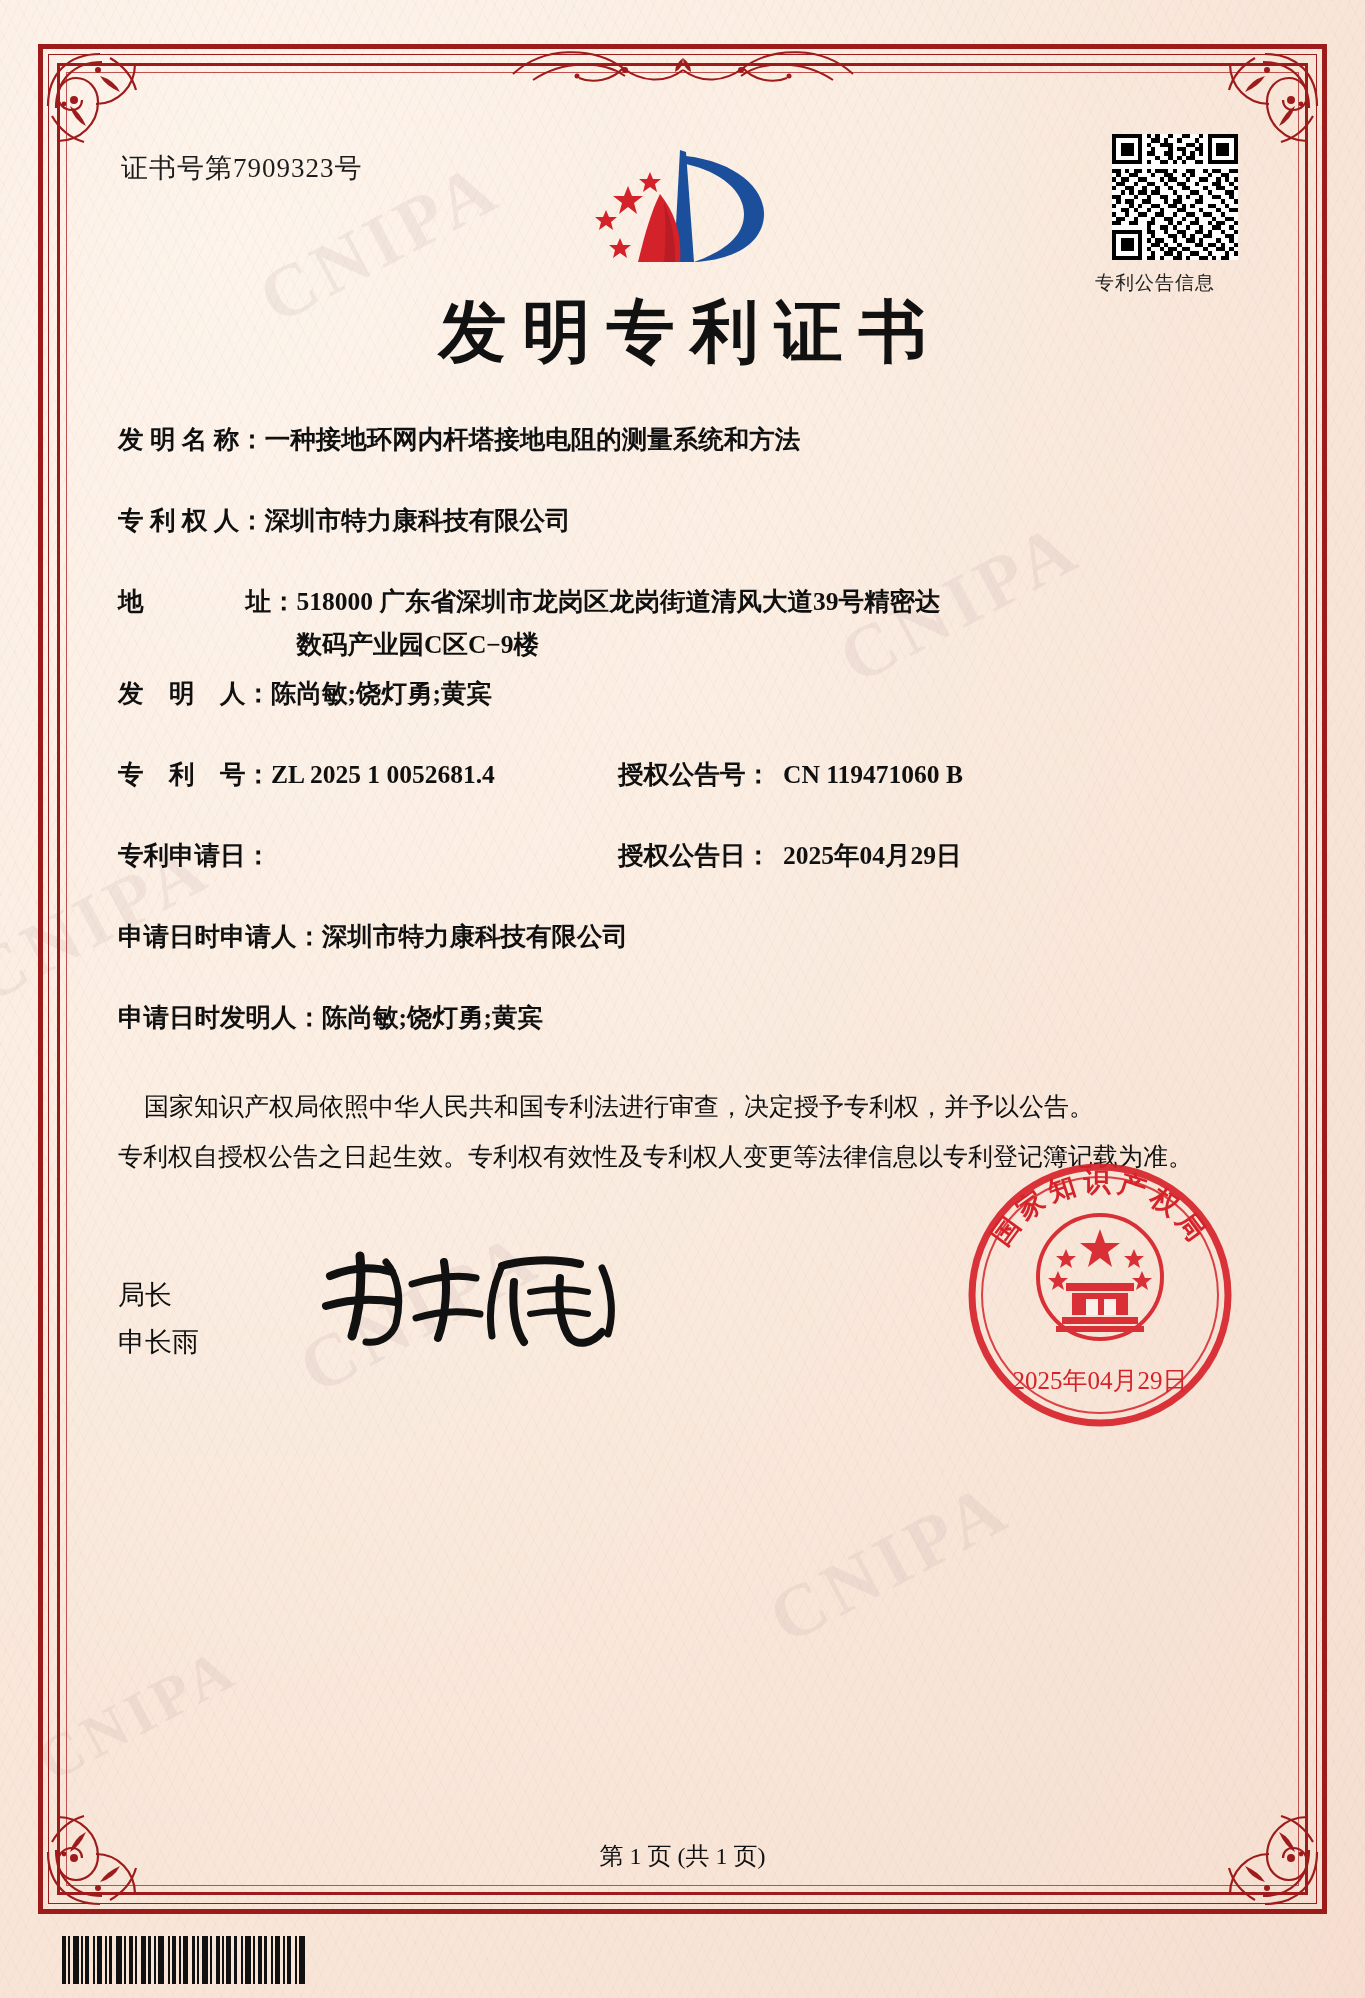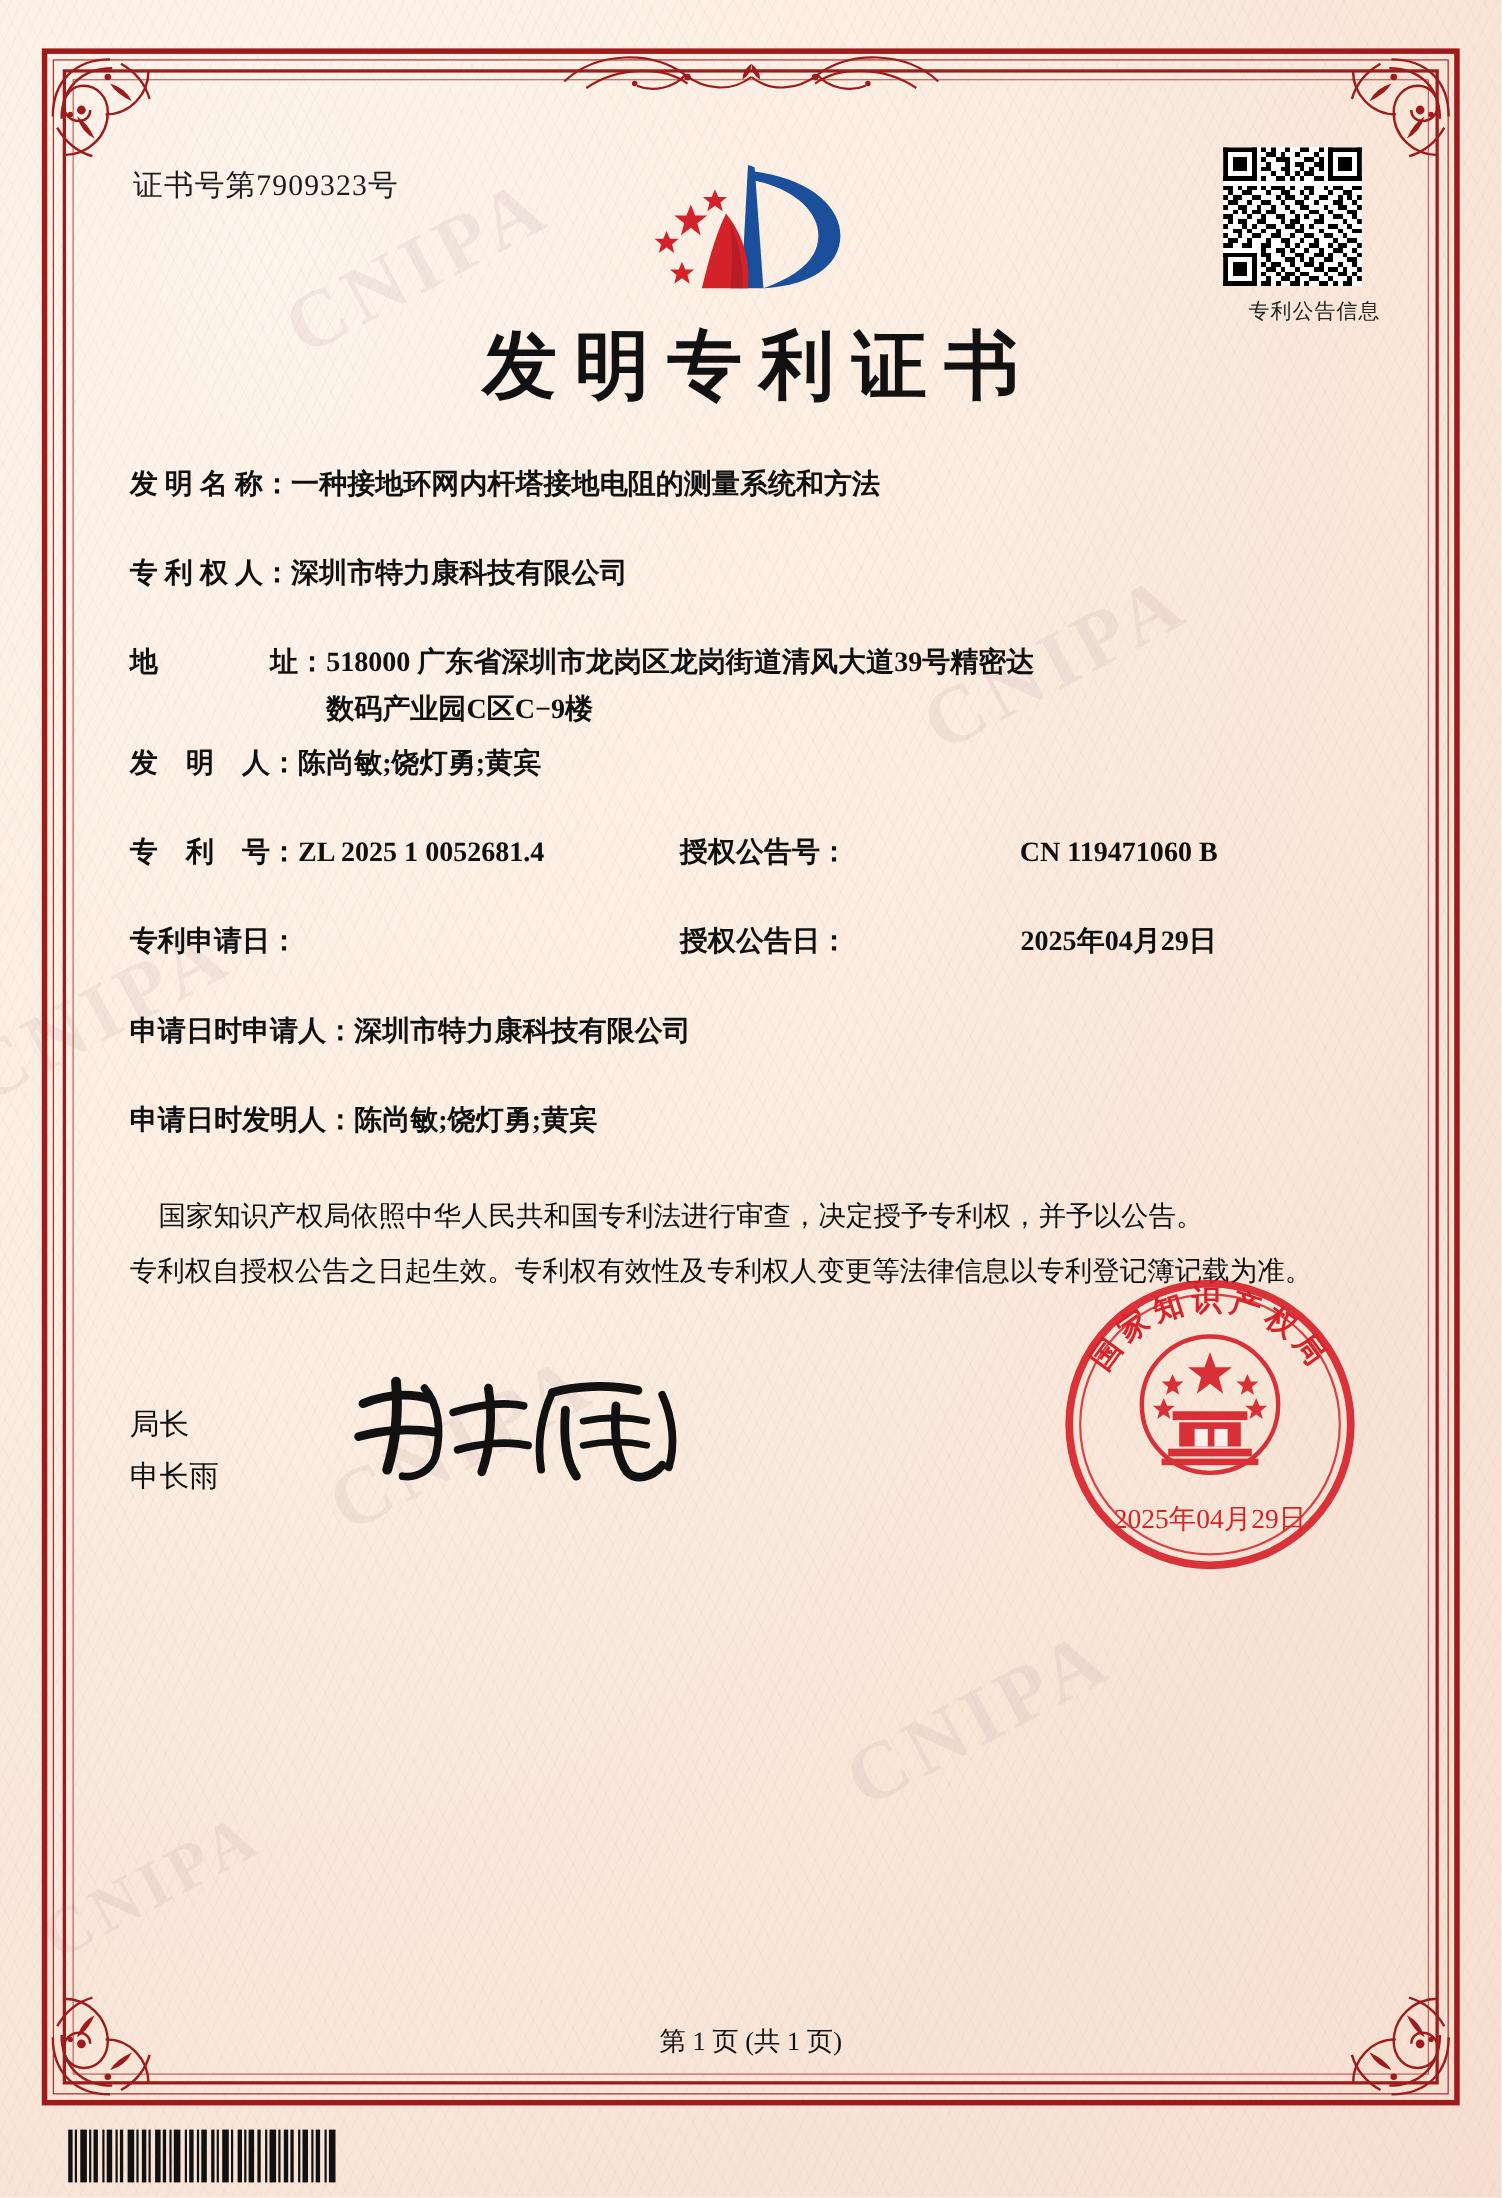--- a/index.html
+++ b/index.html
@@ -69,21 +69,21 @@
 
   
   .content{position:absolute;left:66px;top:72px;right:66px;bottom:112px;}
 
   .cert-no{
     position:absolute;left:55px;top:78px;
     font-size:27px;color:#1c1c1c;letter-spacing:1px;
     font-family:"Liberation Serif", serif;
   }
   
-  .qr-block{position:absolute;right:44px;top:62px;width:160px;text-align:right;}
+  .qr-block{position:absolute;right:44px;top:62px;width:160px;text-align:left;}
   .qr{width:126px;height:126px;margin:0 auto;display:block;background:#fff;}
   .qr-label{font-size:19px;color:#222;margin-top:10px;letter-spacing:1px;}
 
   
   .logo{position:absolute;left:50%;top:70px;transform:translateX(-50%);width:230px;height:135px;}
   .logo svg{width:100%;height:100%;display:block;}
 
   .title{
     position:absolute;left:0;right:0;top:215px;text-align:center;
     font-size:68px;font-weight:bold;letter-spacing:16px;
@@ -91,21 +91,21 @@
     font-family:"DejaVu Serif", serif;
     text-indent:16px;
   }
 
   .fields{position:absolute;left:52px;right:48px;top:350px;font-weight:bold;}
   .row{display:flex;align-items:flex-start;margin-bottom:44px;font-size:25.5px;color:#101010;line-height:1.45;}
   .lbl{white-space:pre;flex:0 0 auto;}
   .val{flex:1 1 auto;}
   .row.two{margin-bottom:44px;}
   .col-left{width:500px;display:flex;flex:0 0 auto;}
-  .col-right{display:flex;flex:1 1 auto;text-align:center;}
+  .col-right{display:flex;flex:1 1 auto;}
   .addr-second{margin-top:6px;}
 
   .statement{
     position:absolute;left:52px;right:48px;top:1010px;
     font-size:25px;line-height:2.0;color:#101010;text-align:justify;
   }
   .statement p{margin:0;}
   .statement p.first{text-indent:26px;}
 
   

